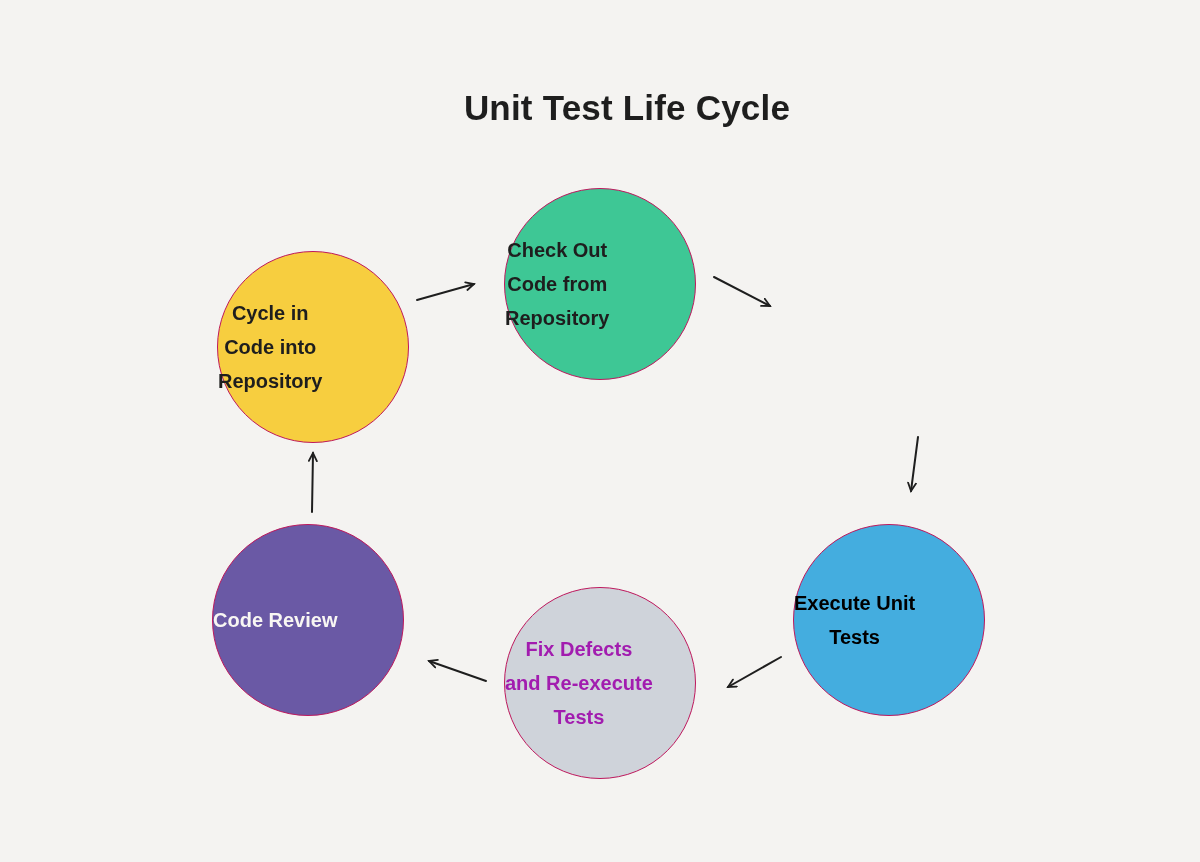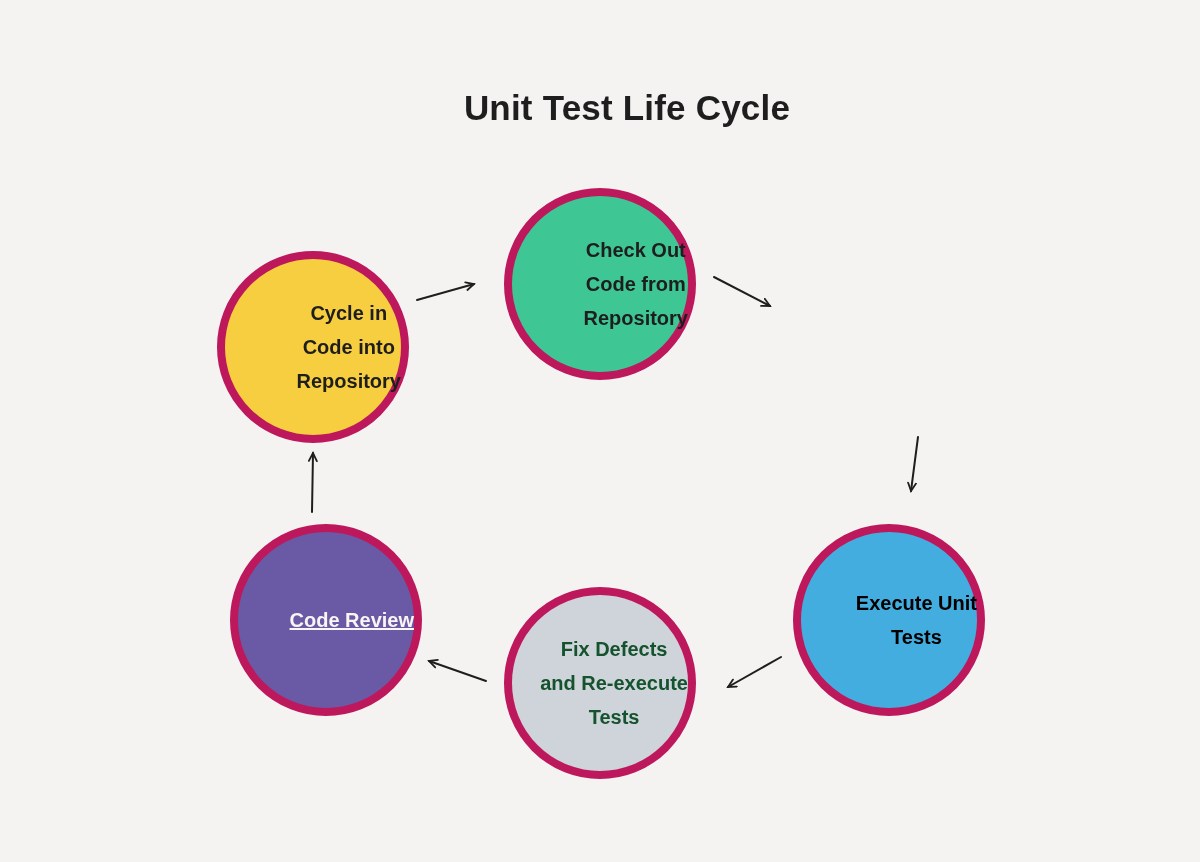--- a/index.html
+++ b/index.html
@@ -24,35 +24,35 @@
     font-weight: 700;
     letter-spacing: 0.2px;
     color: #1E1E1E;
     margin-left: 27px;
   }
   .node {
     position: absolute;
     width: 192px;
     height: 192px;
     border-radius: 50%;
-    border: 8px solid #be185d;
+    border: 1px solid #be185d;
     display: flex;
     align-items: center;
-    justify-content: flex-end;
+    justify-content: flex-start;
     text-align: center;
     font-size: 20px;
     font-weight: 700;
     line-height: 34px;
     white-space: pre-line;
   }
   .node-check-out   { left: 504px; top: 188px; }
   .node-make-changes{ left: 793px; top: 251px; }
   .node-execute     { left: 793px; top: 524px; }
   .node-fix-defects { left: 504px; top: 587px; }
-  .node-code-review { left: 230px; top: 524px; text-decoration: underline; }
+  .node-code-review { left: 212px; top: 524px; }
   .node-check-in    { left: 217px; top: 251px; }
   .arrow-layer {
     position: absolute;
     left: 0; top: 0;
     width: 1200px;
     height: 862px;
     pointer-events: none;
   }
   .arrow-layer line {
     stroke: #1E1E1E;
@@ -86,21 +86,21 @@
 Code from
 Repository</span>
   </div>
 
 
   <div class="node node-execute" style="background-color: rgb(68, 173, 223); color: #000000;">
     <span>Execute Unit
 Tests</span>
   </div>
 
-  <div class="node node-fix-defects" style="background-color: rgb(207, 211, 218); color: #14532d;">
+  <div class="node node-fix-defects" style="background-color: rgb(207, 211, 218); color: #a21caf;">
     <span>Fix Defects
 and Re-execute
 Tests</span>
   </div>
 
   <div class="node node-code-review" style="background-color: rgb(106, 89, 165); color: rgb(248, 246, 243);">
     <span>Code Review</span>
   </div>
 
   <div class="node node-check-in" style="background-color: rgb(247, 206, 63); color: rgb(30, 30, 30);">

